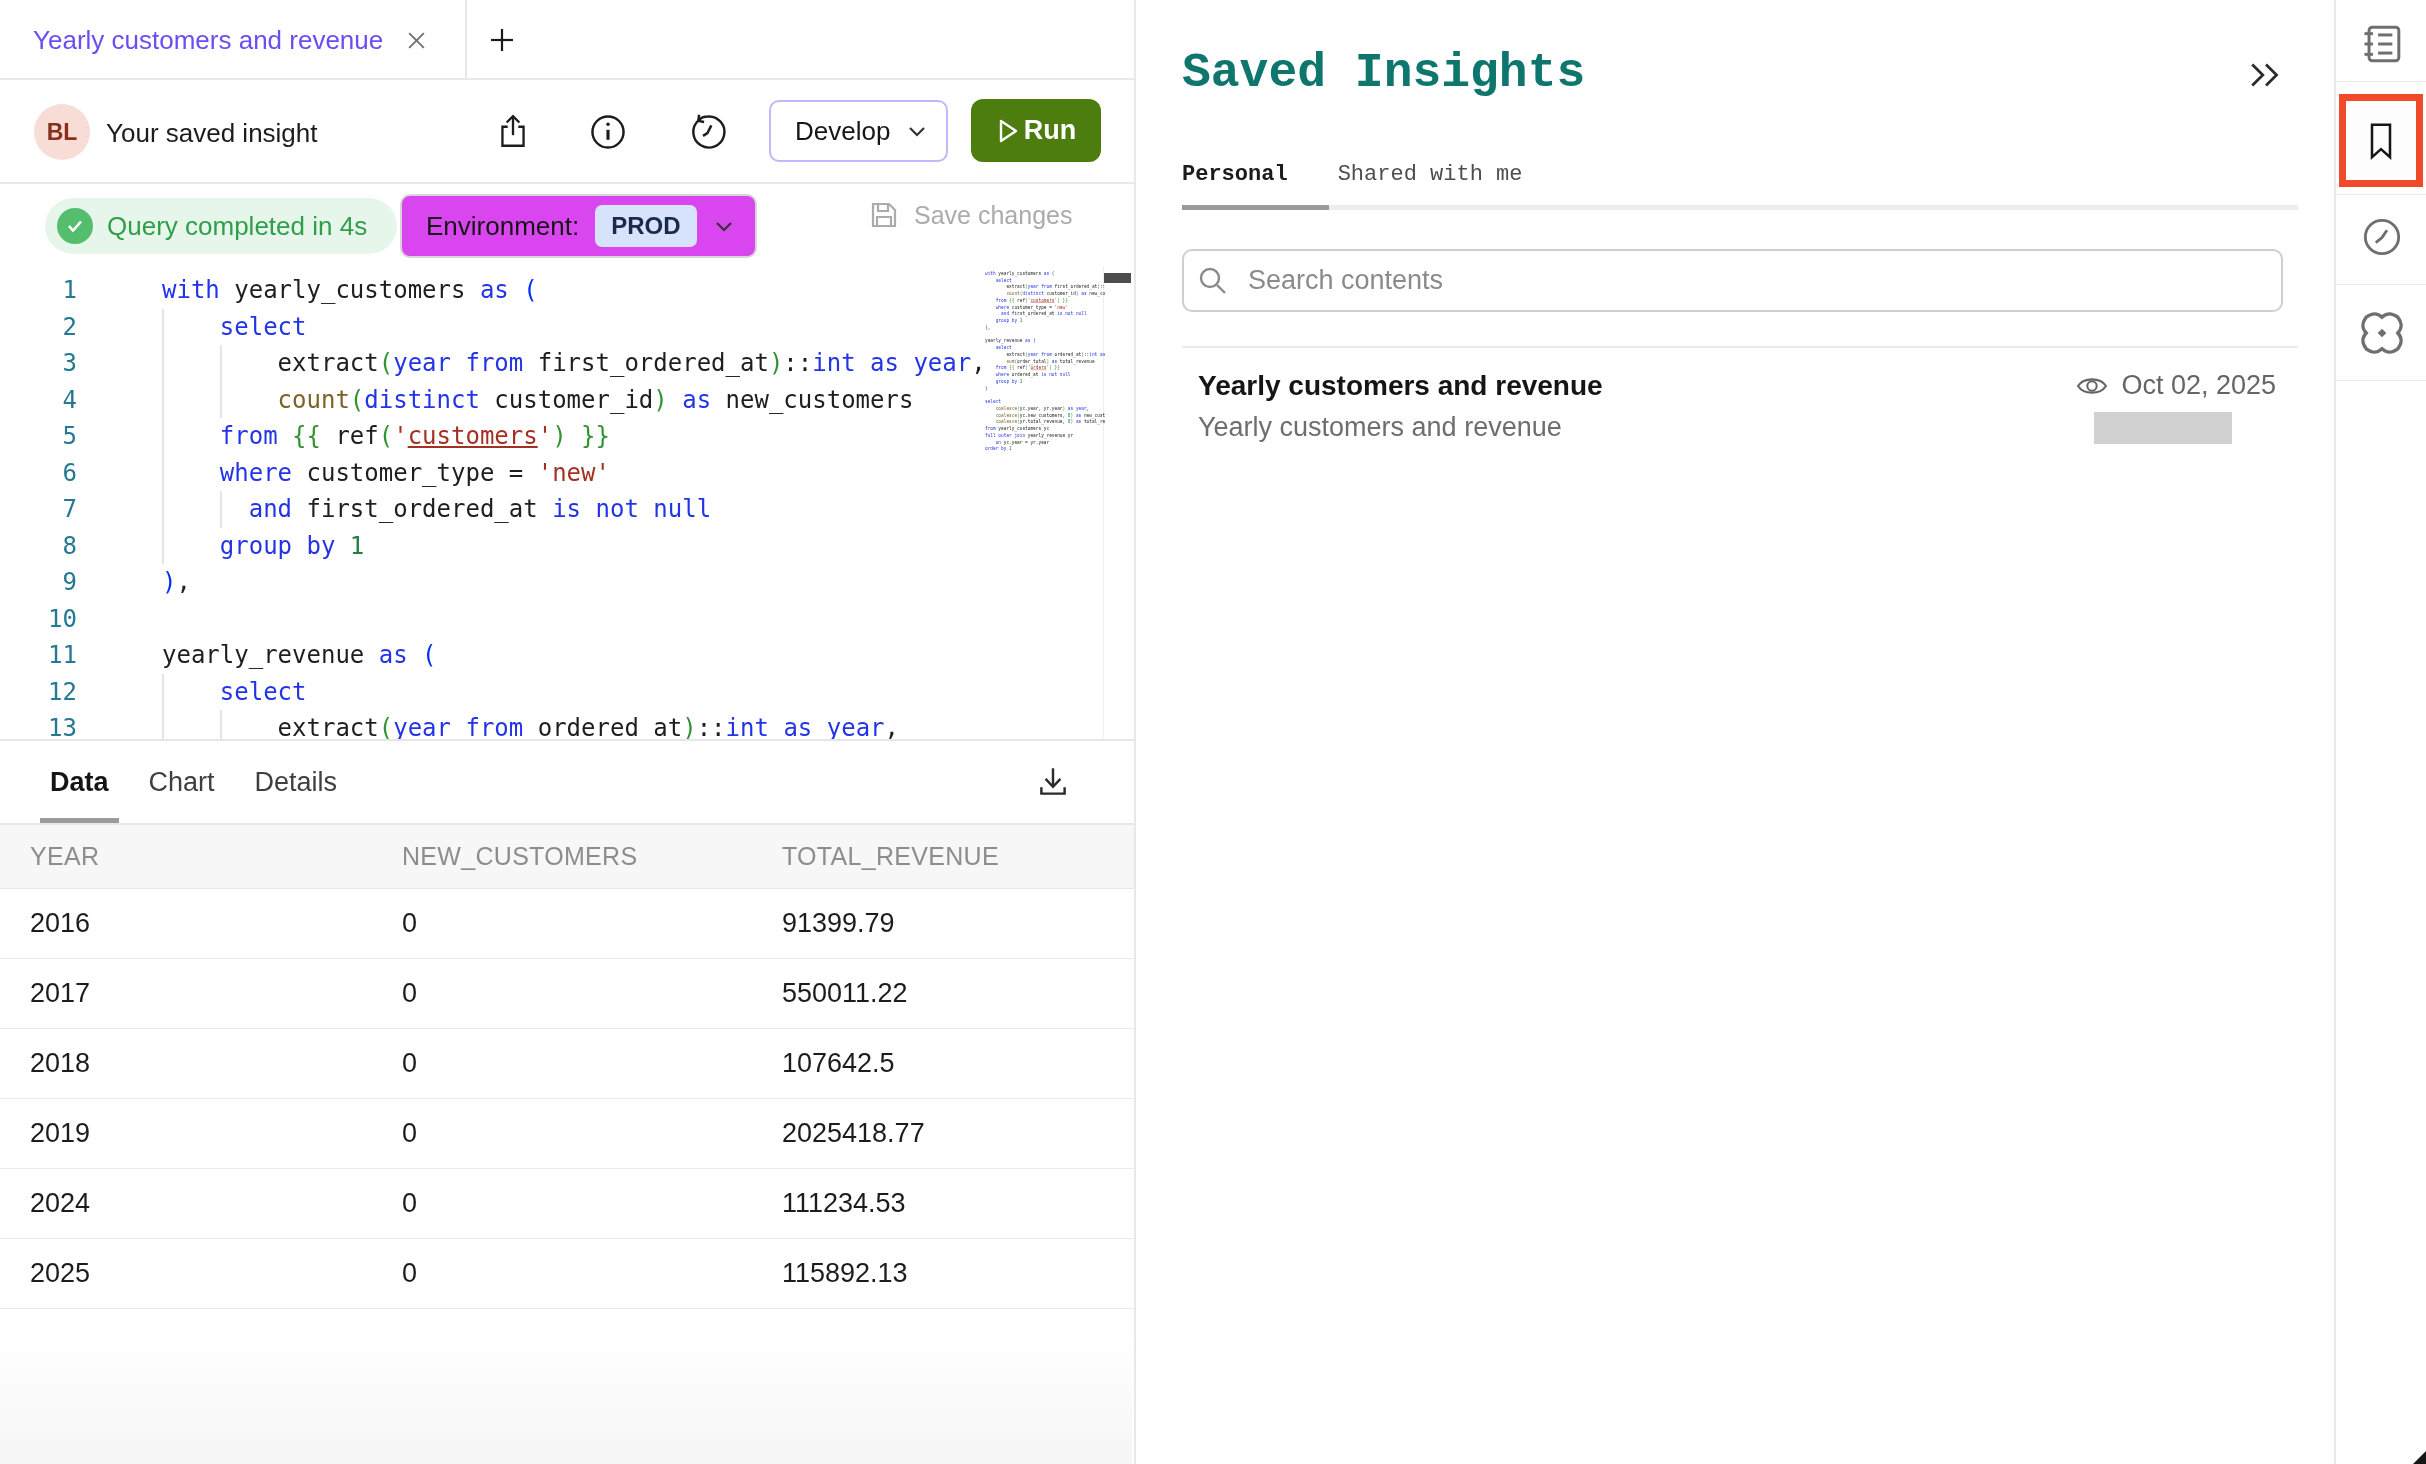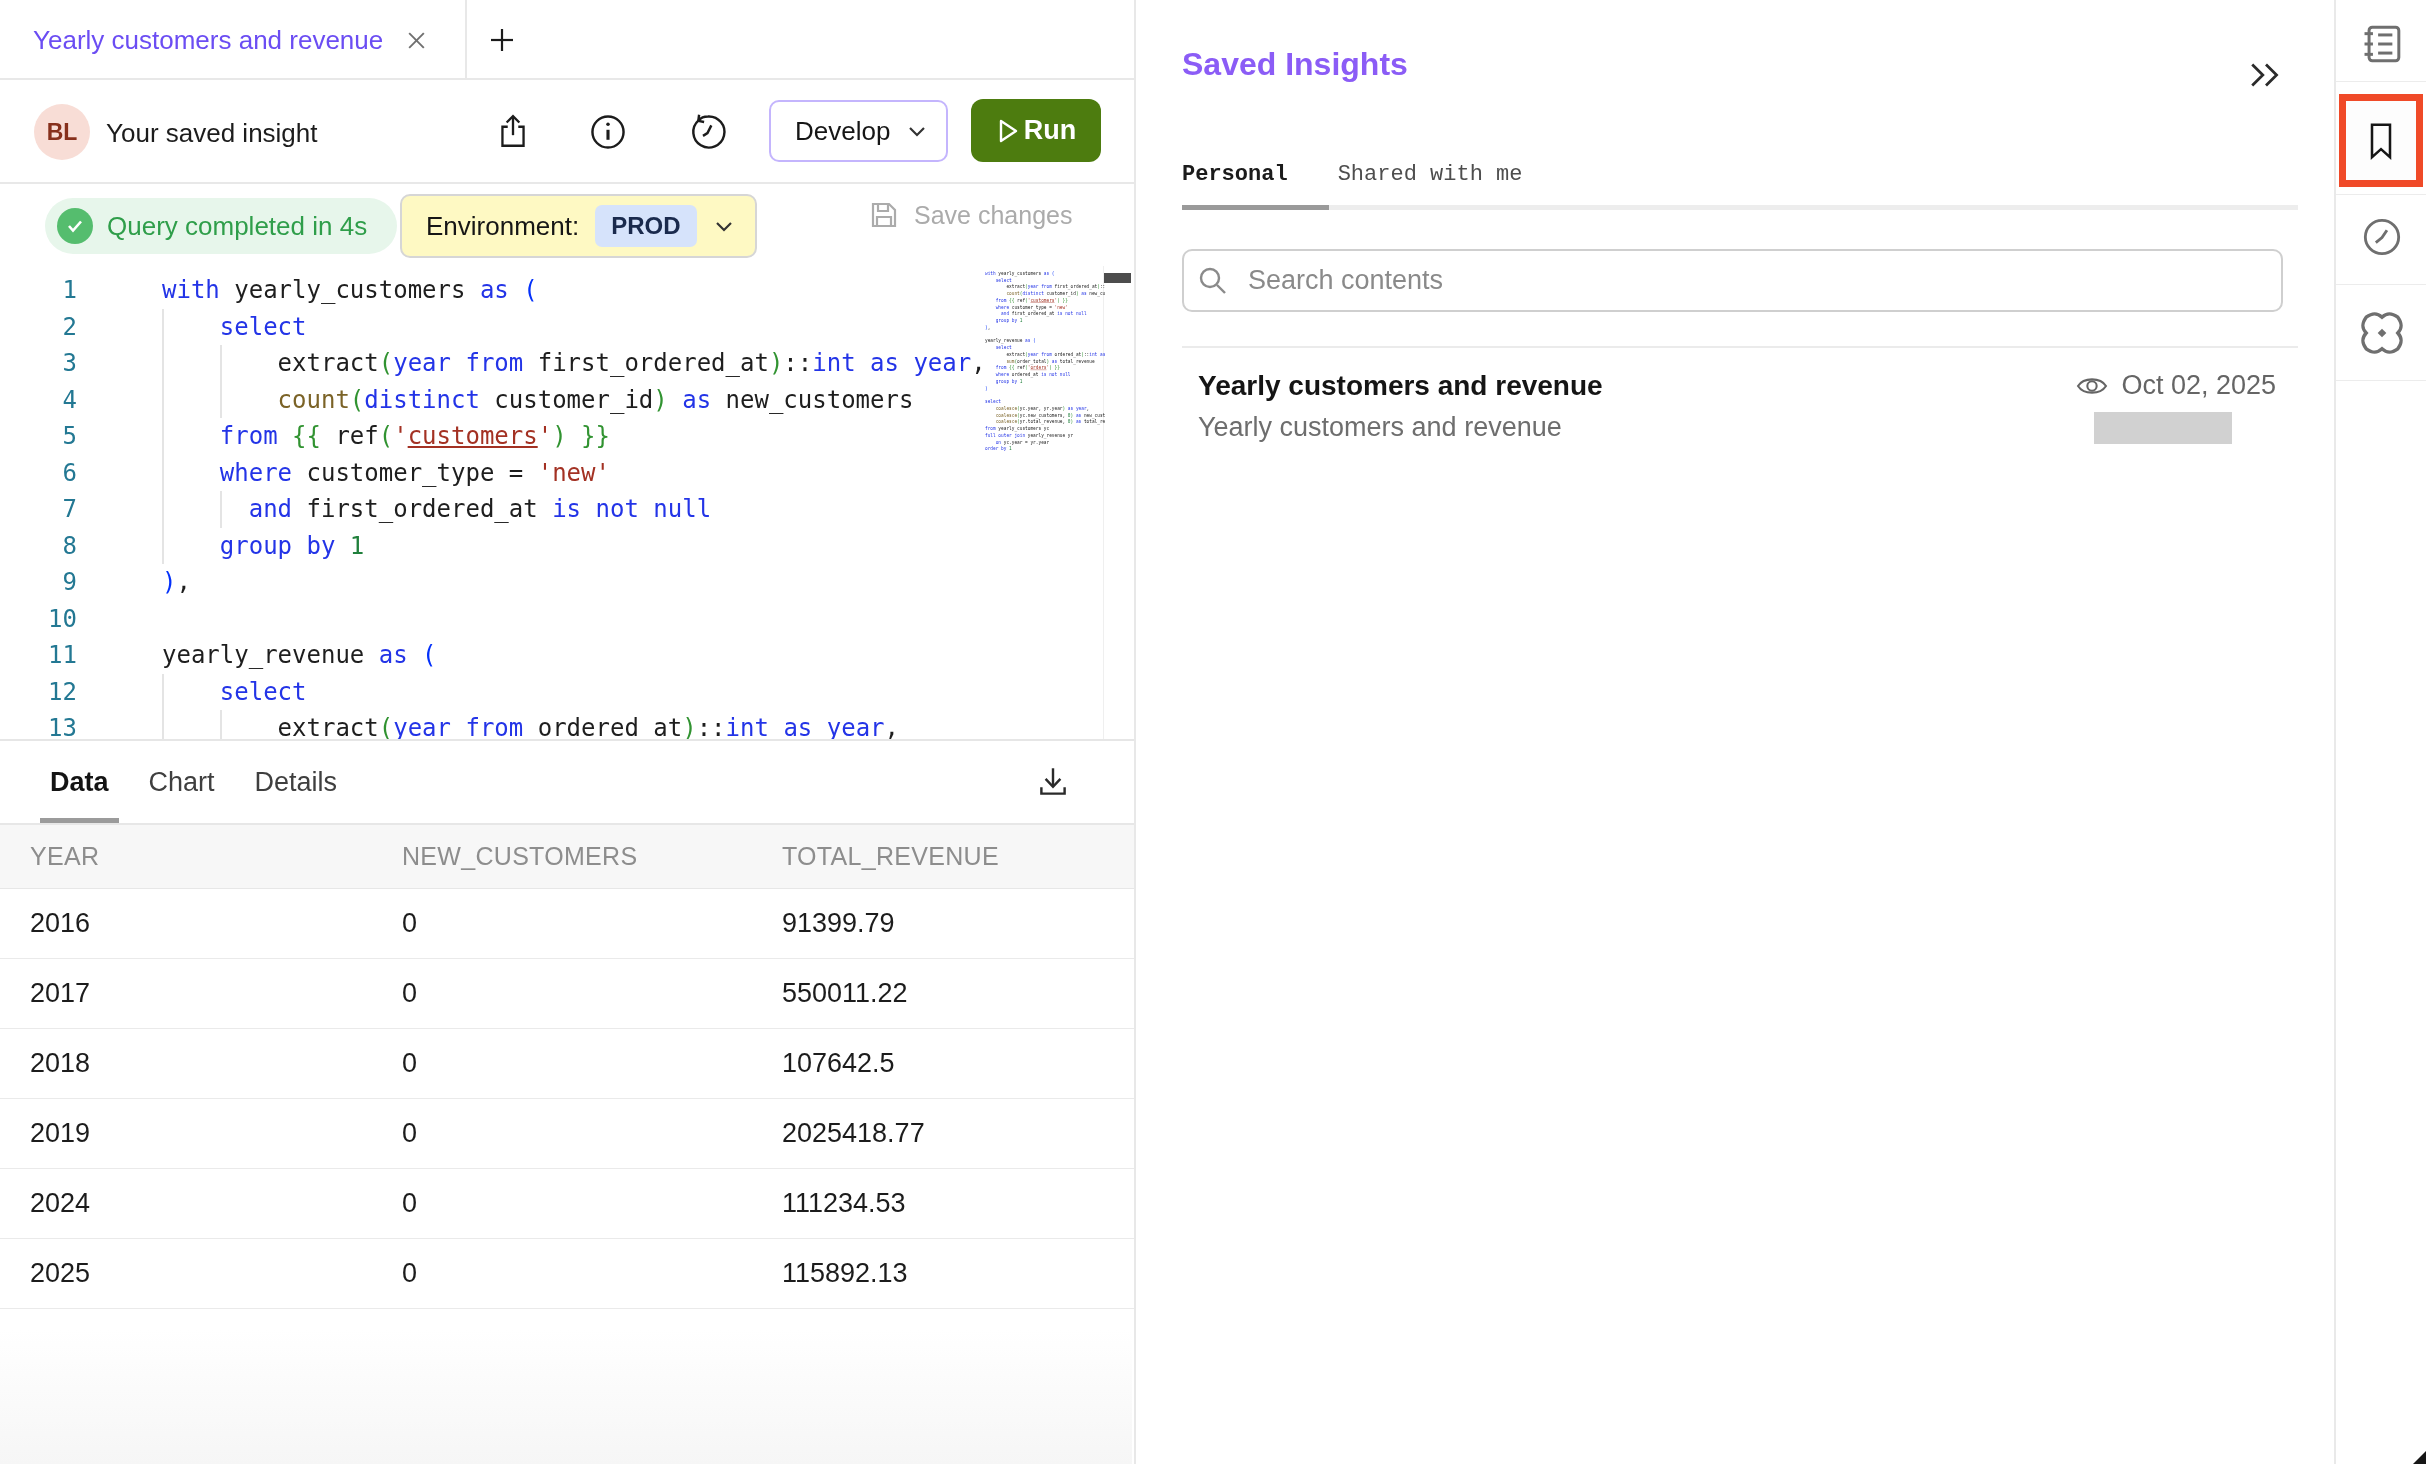--- a/index.html
+++ b/index.html
@@ -27,21 +27,21 @@
   #develop-btn { position:absolute; left:769px; top:18px; width:179px; height:62px; border:2px solid #c4b5fd; border-radius:10px; background:#fff; display:flex; align-items:center; justify-content:space-between; padding:0 18px 0 24px; cursor:pointer; }
   #develop-btn .lbl { font-size:26px; color:#161616; }
   #run-btn { position:absolute; left:971px; top:17px; width:130px; height:63px; background:#4d7c0f; border-radius:12px; display:flex; align-items:center; justify-content:center; gap:4px; cursor:pointer; }
   #run-btn .lbl { color:#fff; font-size:27px; font-weight:700; }
 
   
   #statusbar { position:absolute; left:0; top:185px; width:1134px; height:81px; }
   #query-pill { position:absolute; left:45px; top:13px; height:56px; border-radius:28px; background:#e7f6eb; display:flex; align-items:center; padding:0 30px 0 12px; gap:14px; }
   #query-pill .check { width:36px; height:36px; border-radius:50%; background:#55bd6e; display:flex; align-items:center; justify-content:center; }
   #query-pill .txt { color:#2f9e4a; font-size:26px; font-weight:500; }
-  #env-btn { position:absolute; left:400px; top:9px; height:64px; border:2px solid #d6d6d6; border-radius:10px; background:#fef9c3; display:flex; align-items:center; padding:0 20px 0 24px; gap:16px; cursor:pointer; }
+  #env-btn { position:absolute; left:400px; top:9px; height:64px; border:2px solid #d6d6d6; border-radius:10px; background:#d946ef; display:flex; align-items:center; padding:0 20px 0 24px; gap:16px; cursor:pointer; }
   #env-btn .lbl { font-size:26px; color:#161616; }
   #env-value { background:#d6e3fb; color:#1a2a4d; font-weight:600; font-size:24px; border-radius:7px; padding:7px 16px; }
   #save-changes { position:absolute; left:868px; top:14px; display:flex; align-items:center; gap:14px; color:#ababab; font-size:25px; }
 
   
   #editor { position:absolute; left:0; top:266px; width:1134px; height:473px; overflow:hidden; background:#fff; }
   #gutter { position:absolute; left:0; top:6px; width:105px; text-align:right; padding-right:28px; color:#237893; font-family:"DejaVu Sans Mono", monospace; font-size:24px; line-height:36.5px; }
   #code-lines { position:absolute; left:162px; top:6px; font-family:"DejaVu Sans Mono", monospace; font-size:24px; line-height:36.5px; }
   .cl { position:relative; white-space:pre; height:36.5px; }
   .cl .guide { position:absolute; top:0; height:100%; border-left:2px solid #e4e4e4; }
@@ -59,21 +59,21 @@
   #results-tabs .rtab.active { color:#141414; font-weight:700; }
   #results-tabs .rtab.active::after { content:""; position:absolute; left:-10px; right:-10px; bottom:0; height:5px; background:#9b9b9b; }
   #download-btn { position:absolute; right:62px; top:22px; cursor:pointer; }
   .grid-row { display:grid; grid-template-columns:372px 380px 1fr; padding-left:30px; align-items:center; }
   #table-head { height:64px; background:#f7f7f7; border-bottom:1px solid #e7e7e7; color:#8d8d8d; font-size:25px; letter-spacing:0.3px; }
   .trow { height:70px; border-bottom:1px solid #eaeaea; font-size:27px; color:#1c1c1c; }
   #left-fade { position:absolute; left:0; top:1330px; width:1132px; height:134px; background:linear-gradient(#ffffff, #f6f6f6); }
 
   
   #panel { position:absolute; left:1134px; top:0; width:1200px; height:1464px; background:#fff; border-left:2px solid #e8e8e8; }
-  #panel-title { position:absolute; left:46px; top:46px; font-size:32px; font-weight:600; color:#8b5cf6; }
+  #panel-title { position:absolute; left:46px; top:46px; font-size:48px; font-weight:600; color:#0f766e;font-family:Liberation Mono, monospace; }
   #collapse-btn { position:absolute; left:1112px; top:60px; cursor:pointer; }
   #panel-tabs { position:absolute; left:46px; top:162px; display:flex; gap:50px; }
   #panel-tabs .ptab { font-size:22px; color:#4e4e4e; cursor:pointer;font-family:Liberation Mono, monospace; }
   #panel-tabs .ptab.active { color:#1b1b1b; font-weight:700; }
   #ptab-track { position:absolute; left:46px; right:36px; top:205px; height:5px; background:#ededed; }
   #ptab-thumb { position:absolute; left:0; top:0; width:147px; height:5px; background:#9a9a9a; }
   #search-box { position:absolute; left:46px; right:51px; top:249px; height:63px; border:2px solid #cfcfcf; border-radius:10px; display:flex; align-items:center; padding:0 12px; gap:18px; background:#fff; }
   #search-input { border:none; outline:none; flex:1; font-size:27px; color:#222; font-family:"Liberation Sans", sans-serif; }
   #search-input::placeholder { color:#8a8a8a; }
   #list-divider { position:absolute; left:46px; right:36px; top:346px; border-top:2px solid #ebebeb; }

